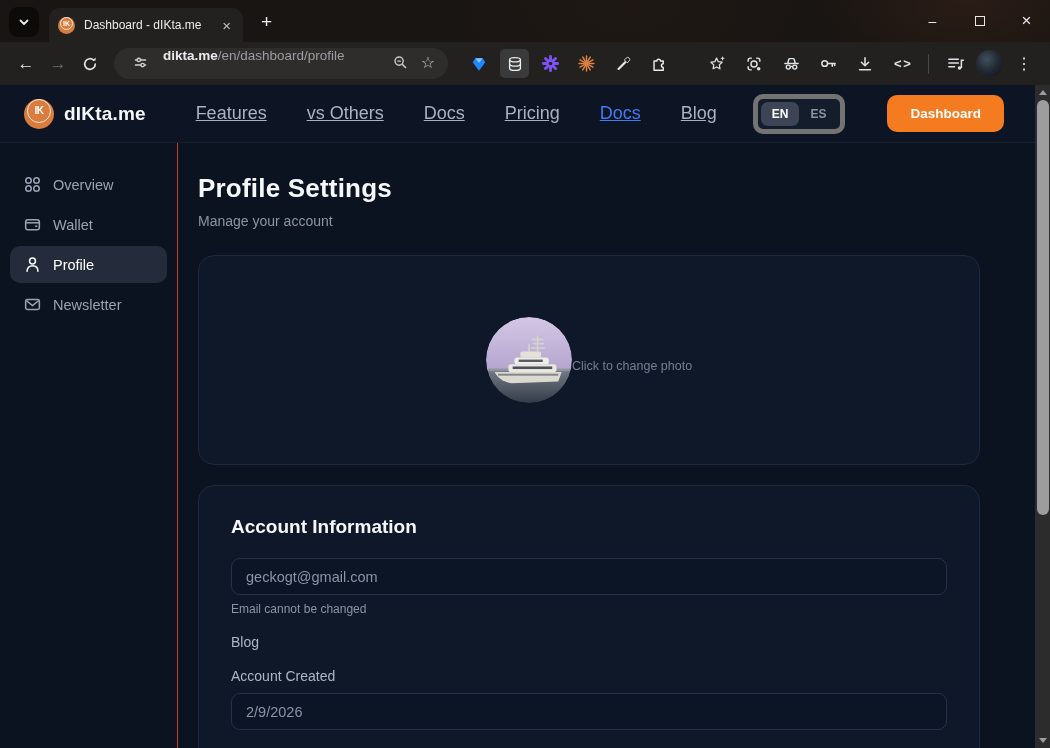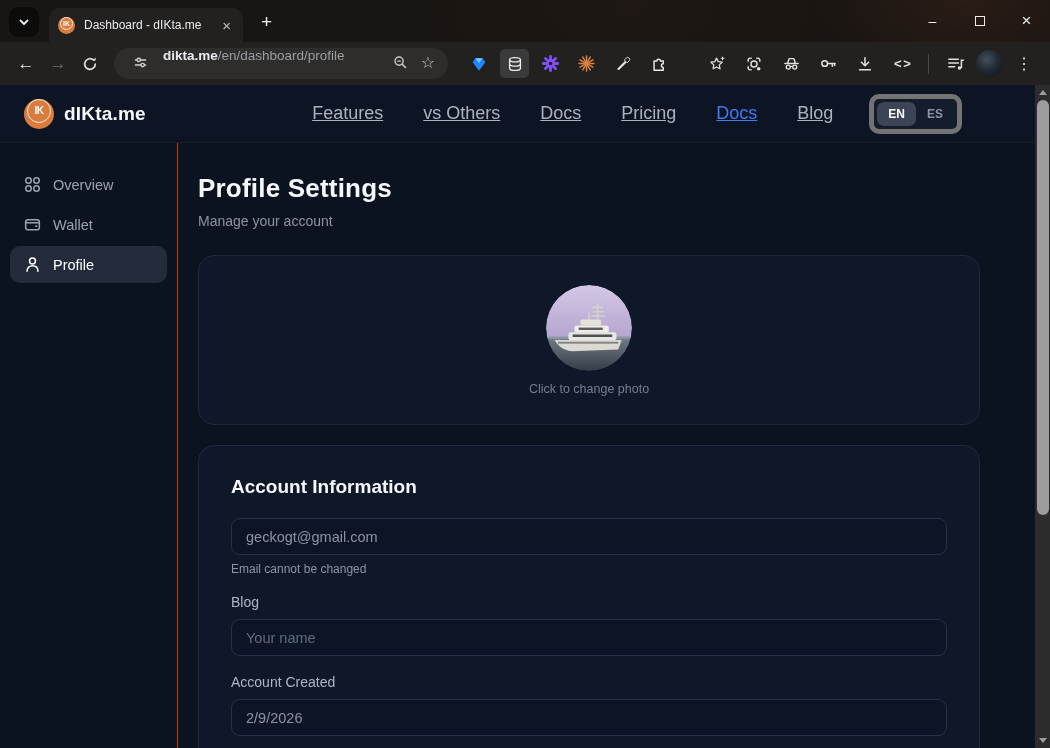--- a/index.html
+++ b/index.html
@@ -106,21 +106,21 @@
   .side-item svg { flex:none; }
 
   .main { flex:1; padding:30px 70px 0 20px; overflow:hidden; }
   .page-title { font-size:26px; font-weight:bold; color:#f5f7fa; margin:0; letter-spacing:.2px; }
   .page-subtitle { font-size:14px; color:#8b93a5; margin-top:9px; }
 
   .card {
     background:#0f1829; border:1px solid #1d2940; border-radius:16px;
   }
   .photo-card {
-    margin-top:26px; height:170px; display:flex; flex-direction:column;
+    margin-top:26px; height:210px; display:flex; flex-direction:row;
     align-items:center; justify-content:center;
   }
   .avatar-wrap { width:86px; height:86px; border-radius:50%; overflow:hidden; cursor:pointer; }
   .photo-caption { margin-top:11px; font-size:12.5px; color:#747e90; }
 
   .account-card { margin-top:20px; padding:30px 32px 40px; }
   .card-title { font-size:19px; font-weight:bold; color:#f5f7fa; margin:0 0 20px; }
   .field-label { font-size:14px; color:#aeb6c4; margin:18px 0 9px; }
   .field-label.first { margin-top:0; }
   .text-input {
@@ -334,20 +334,21 @@
       <span class="nav-link">Pricing</span>
       <span class="nav-link active">Docs</span>
       <span class="nav-link">Blog</span>
     </nav>
 
     <div class="lang-toggle">
       <span class="lang-opt active">EN</span>
       <span class="lang-opt">ES</span>
     </div>
 
+    <button class="dash-btn">Dashboard</button>
   </div>
 
   <div class="site-body">
     <aside class="sidebar">
       <div class="side-item">
         <span>
           <svg width="19" height="19" viewBox="0 0 20 20">
               <g fill="none" stroke="currentColor" stroke-width="1.6">
                 <circle cx="5.8" cy="5.8" r="2.9"></circle>
                 <circle cx="14.2" cy="5.8" r="2.9"></circle>
@@ -374,20 +375,31 @@
         <span>
           <svg width="19" height="19" viewBox="0 0 20 20">
               <g fill="none" stroke="currentColor" stroke-width="1.6" stroke-linecap="round">
                 <circle cx="10" cy="6.3" r="3.1"></circle>
                 <path d="M4.3 17 c0 -3.7 2.6 -5.6 5.7 -5.6 s5.7 1.9 5.7 5.6"></path>
               </g>
             </svg>
         </span>
         <span>Profile</span>
       </div>
+      <div class="side-item">
+        <span>
+          <svg width="19" height="19" viewBox="0 0 20 20">
+              <g fill="none" stroke="currentColor" stroke-width="1.6" stroke-linejoin="round">
+                <rect x="2.8" y="4.8" width="14.4" height="10.5" rx="1.8"></rect>
+                <path d="M3.4 5.8 l6.6 5.4 6.6 -5.4"></path>
+              </g>
+            </svg>
+        </span>
+        <span>Newsletter</span>
+      </div>
     </aside>
 
     <main class="main">
       <h1 class="page-title">Profile Settings</h1>
       <div class="page-subtitle">Manage your account</div>
 
       <section class="card photo-card">
         <div class="avatar-wrap">
           <svg width="86" height="86" viewBox="0 0 100 100">
             <defs>
@@ -427,21 +439,20 @@
         <div class="photo-caption">Click to change photo</div>
       </section>
 
       <section class="card account-card">
         <h2 class="card-title">Account Information</h2>
 
         <input class="text-input" type="text" value="geckogt@gmail.com" style="">
         <div class="field-note">Email cannot be changed</div>
 
         <div class="field-label">Blog</div>
-        <input class="text-input" type="text" placeholder="Your name" style="">
 
         <div class="field-label">Account Created</div>
         <input class="text-input" type="text" value="2/9/2026" style="">
       </section>
     </main>
   </div>
 </div>
 
 <div class="scrollbar">
   <div class="sb-arrow up">

